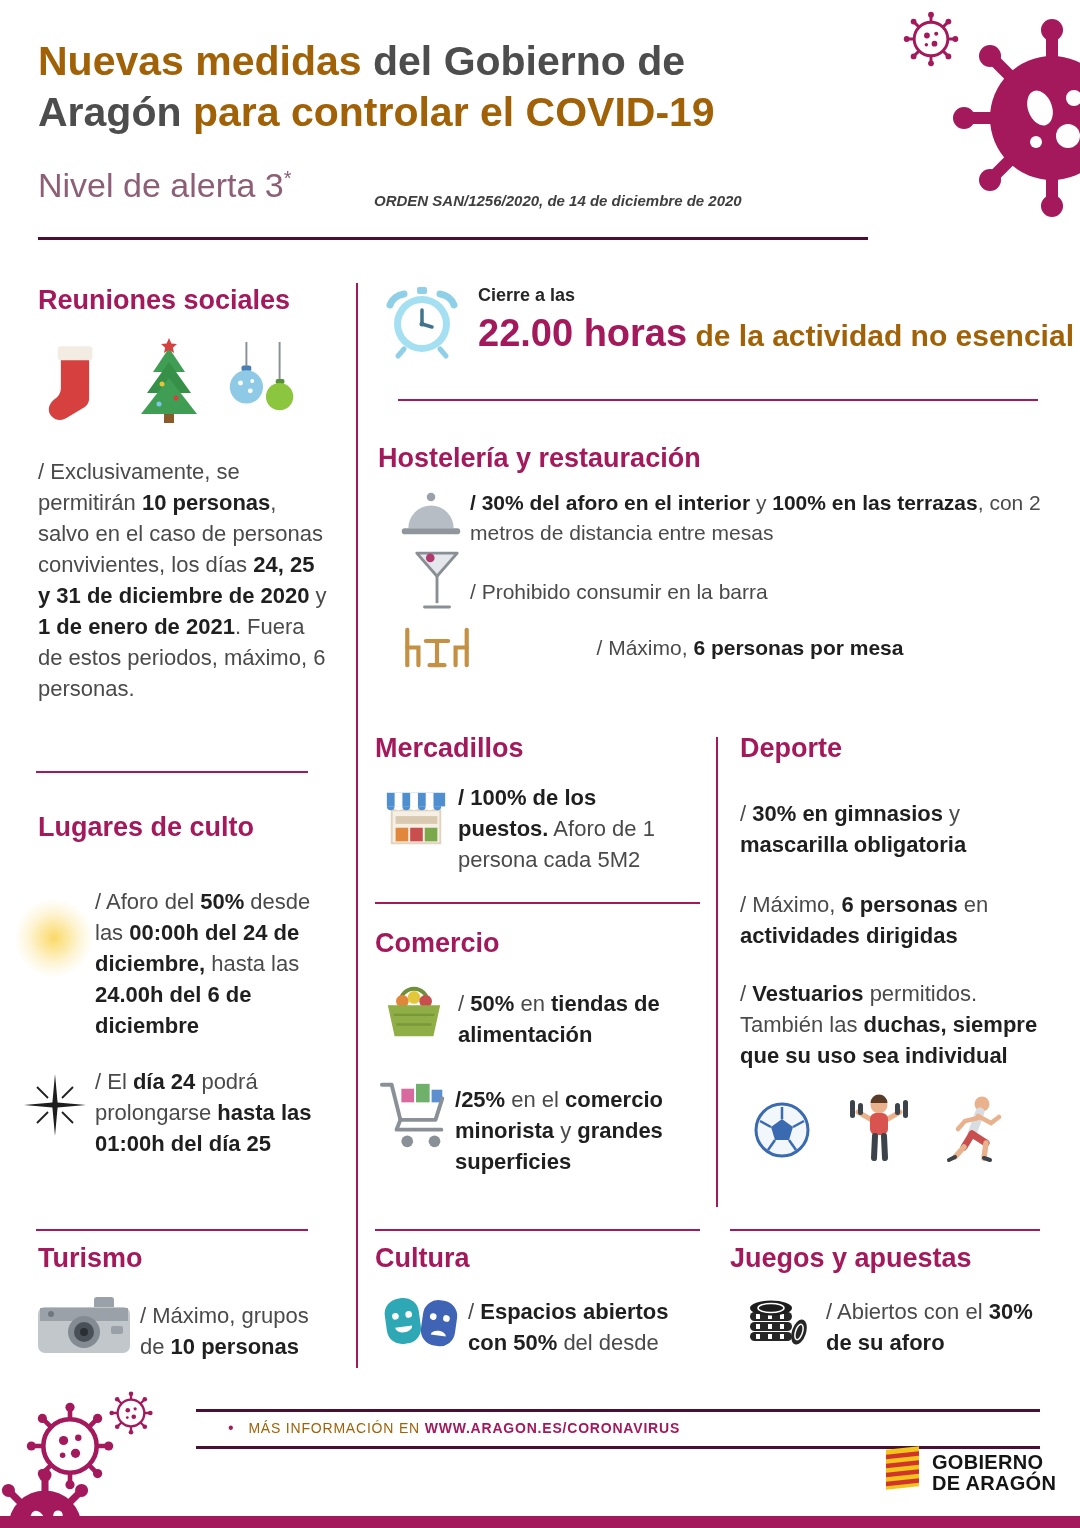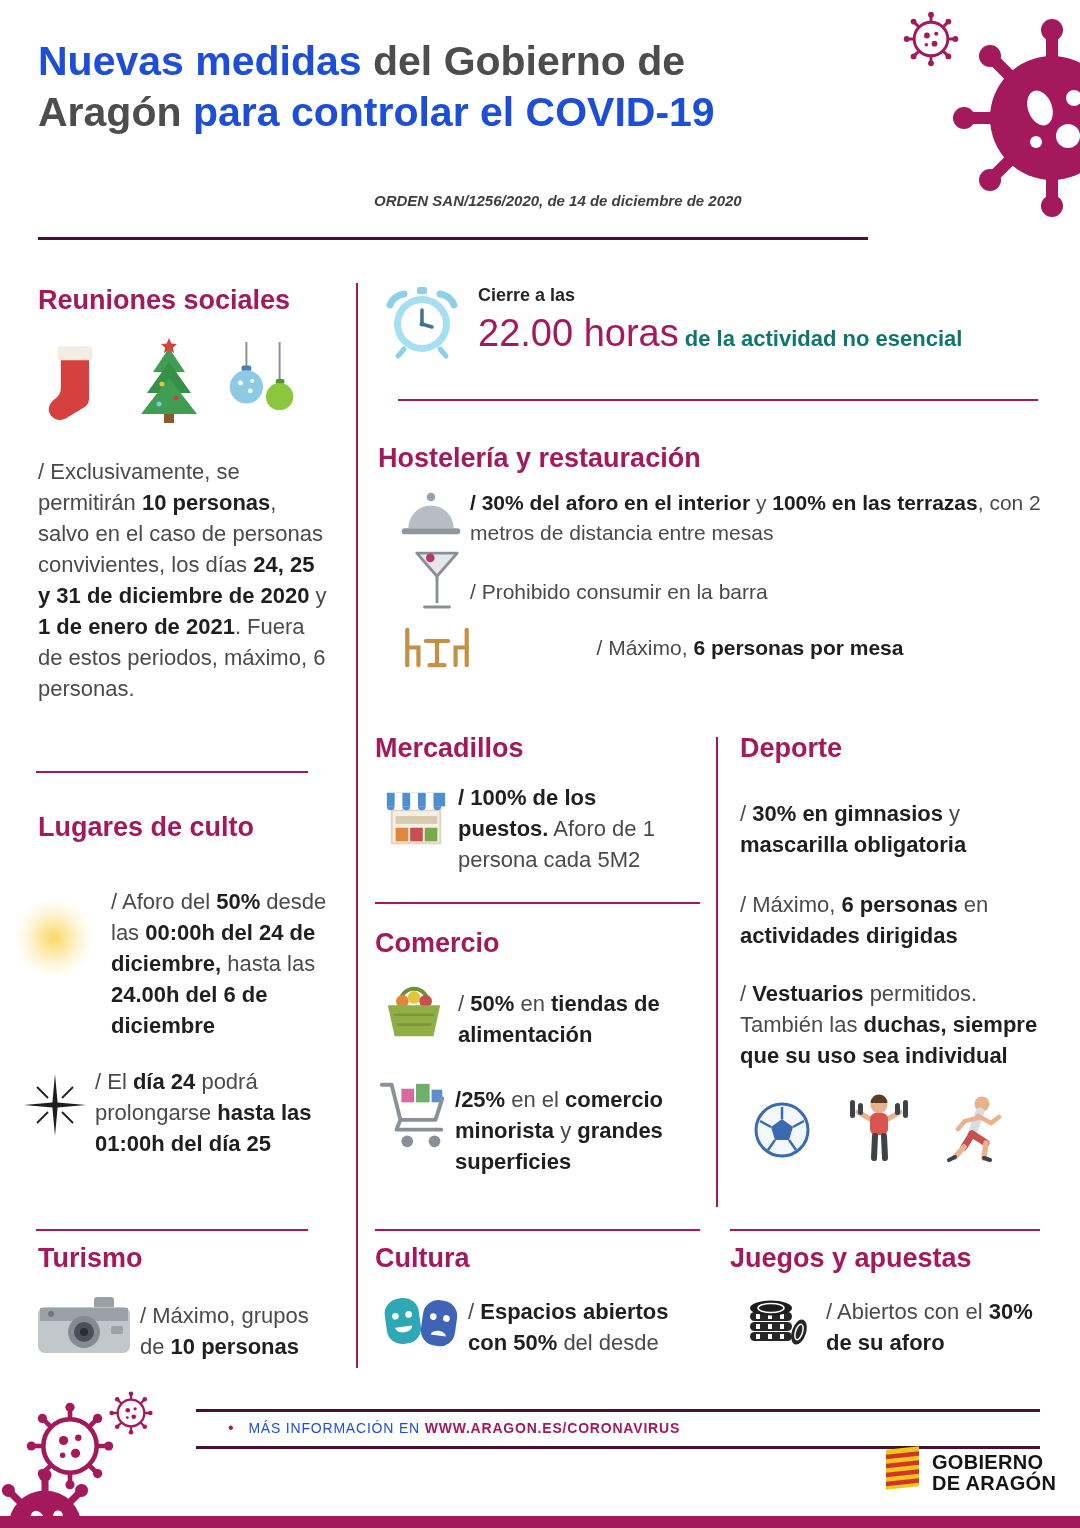--- a/index.html
+++ b/index.html
@@ -3,34 +3,34 @@
 <meta charset="utf-8">
 <style>
   *{margin:0;padding:0;box-sizing:border-box}
   html,body{background:#fff}
   .page{position:relative;width:1080px;height:1528px;margin:0 auto;background:#fff;
         overflow:hidden;font-family:"Liberation Sans",sans-serif;color:#4a4a4a}
   .abs{position:absolute}
   .h1{font-size:41px;line-height:51px;font-weight:bold;color:#4d4d4d}
   .tline{display:block}
   .rb{font-weight:bold;color:#1f1f1f}
-  .accent{color:#1d4ed8}
+  .accent{color:#a16207}
   .gray{color:#4d4d4d}
   .h2{font-size:27px;font-weight:bold;color:#a3195b}
   .p{font-size:22px;line-height:31px;color:#4a4a4a}
   .p2{font-size:21px;line-height:30px;color:#4a4a4a}
   .alert{font-size:34px;color:#8c5f77}
   .alert sup{font-size:20px}
   .order{font-size:15px;font-style:italic;font-weight:bold;color:#3f3f3f}
   .hr{background:#a3195b;height:2px}
   .hr-dark{background:#4a1034;height:3px}
   .vr{background:#a3195b;width:2px}
   .closure-intro{font-size:18px;font-weight:bold;color:#262626}
-  .closure-time{font-size:38px;font-weight:normal;color:#a3195b}
-  .closure-scope{font-size:22px;font-weight:bold;color:#0f766e}
+  .closure-time{font-size:38px;font-weight:bold;color:#a3195b}
+  .closure-scope{font-size:30px;font-weight:bold;color:#a16207}
   .footer-info{font-size:14px;letter-spacing:.8px;color:#a3195b;white-space:nowrap}
   .footer-info .rb{color:#a3195b}
   .logo-text{font-size:20px;line-height:21px;font-weight:bold;color:#141414;letter-spacing:.3px}
   .glow{width:80px;height:80px;border-radius:50%;
         background:radial-gradient(circle,rgba(250,215,95,.95) 0%,rgba(250,215,95,.25) 45%,rgba(250,215,95,0) 70%)}
   .footline{background:#4a1034;height:2.5px}
   .botbar{background:#a3195b}
 </style>
 </head>
 <body>
@@ -100,20 +100,21 @@
     </defs>
   </svg>
 
   <header class="abs" style="left:38px;top:36px;">
     <h1 class="h1">
       <span class="tline"><span class="rb accent">Nuevas medidas</span><span class="rb gray"> del Gobierno de</span></span>
       <span class="tline"><span class="rb gray">Aragón </span><span class="rb accent">para controlar el COVID-19</span></span>
     </h1>
   </header>
 
+  <div class="abs alert" style="left:38px;top:166px;"><span>Nivel de alerta 3</span><sup>*</sup></div>
 
   <div class="abs order" style="left:374px;top:192px;">ORDEN SAN/1256/2020, de 14 de diciembre de 2020</div>
 
   <div class="abs hr-dark" style="left:38px;top:237px;width:830px;"></div>
 
   <svg class="abs" style="left:902px;top:10px;width:58px;height:58px;" viewBox="0 0 100 100">
       <use href="#virus-outline"></use>
     </svg>
   <svg class="abs" style="left:952px;top:18px;width:200px;height:200px;" viewBox="0 0 100 100">
       <use href="#virus-solid"></use>
@@ -154,21 +155,21 @@
     </svg>
 
     <p class="abs p" style="left:38px;top:456px;width:292px;"><span>/ Exclusivamente, se permitirán </span><span class="rb">10 personas</span><span>, salvo en el caso de personas convivientes, los días </span><span class="rb">24, 25 y 31 de diciembre de 2020</span><span> y </span><span class="rb">1 de enero de 2021</span><span>. Fuera de estos periodos, máximo, 6 personas.</span></p>
   </section>
 
   <div class="abs hr" style="left:36px;top:771px;width:272px;"></div>
 
   <section>
     <div class="abs h2" style="left:38px;top:812px;">Lugares de culto</div>
     <div class="abs glow" style="left:14px;top:898px;"></div>
-    <p class="abs p" style="left:95px;top:886px;width:240px;margin-left:16px;"><span>/ Aforo del </span><span class="rb">50%</span><span> desde las </span><span class="rb">00:00h del 24 de diciembre,</span><span> hasta las </span><span class="rb">24.00h del 6 de diciembre</span></p>
+    <p class="abs p" style="left:95px;top:886px;width:240px;"><span>/ Aforo del </span><span class="rb">50%</span><span> desde las </span><span class="rb">00:00h del 24 de diciembre,</span><span> hasta las </span><span class="rb">24.00h del 6 de diciembre</span></p>
     <svg class="abs" style="left:22px;top:1072px;width:66px;height:66px;" viewBox="0 0 66 66">
       <path d="M33 2 L35.6 30.4 L64 33 L35.6 35.6 L33 64 L30.4 35.6 L2 33 L30.4 30.4 Z" fill="#1e1e1e"></path>
       <g stroke="#1e1e1e" stroke-width="1.8">
         <line x1="15" y1="15" x2="26" y2="26"></line>
           <line x1="51" y1="15" x2="40" y2="26"></line>
         <line x1="15" y1="51" x2="26" y2="40"></line>
           <line x1="51" y1="51" x2="40" y2="40"></line>
       </g>
     </svg>
     <p class="abs p" style="left:95px;top:1066px;width:238px;"><span>/ El </span><span class="rb">día 24</span><span> podrá prolongarse </span><span class="rb">hasta las 01:00h del día 25</span></p>

